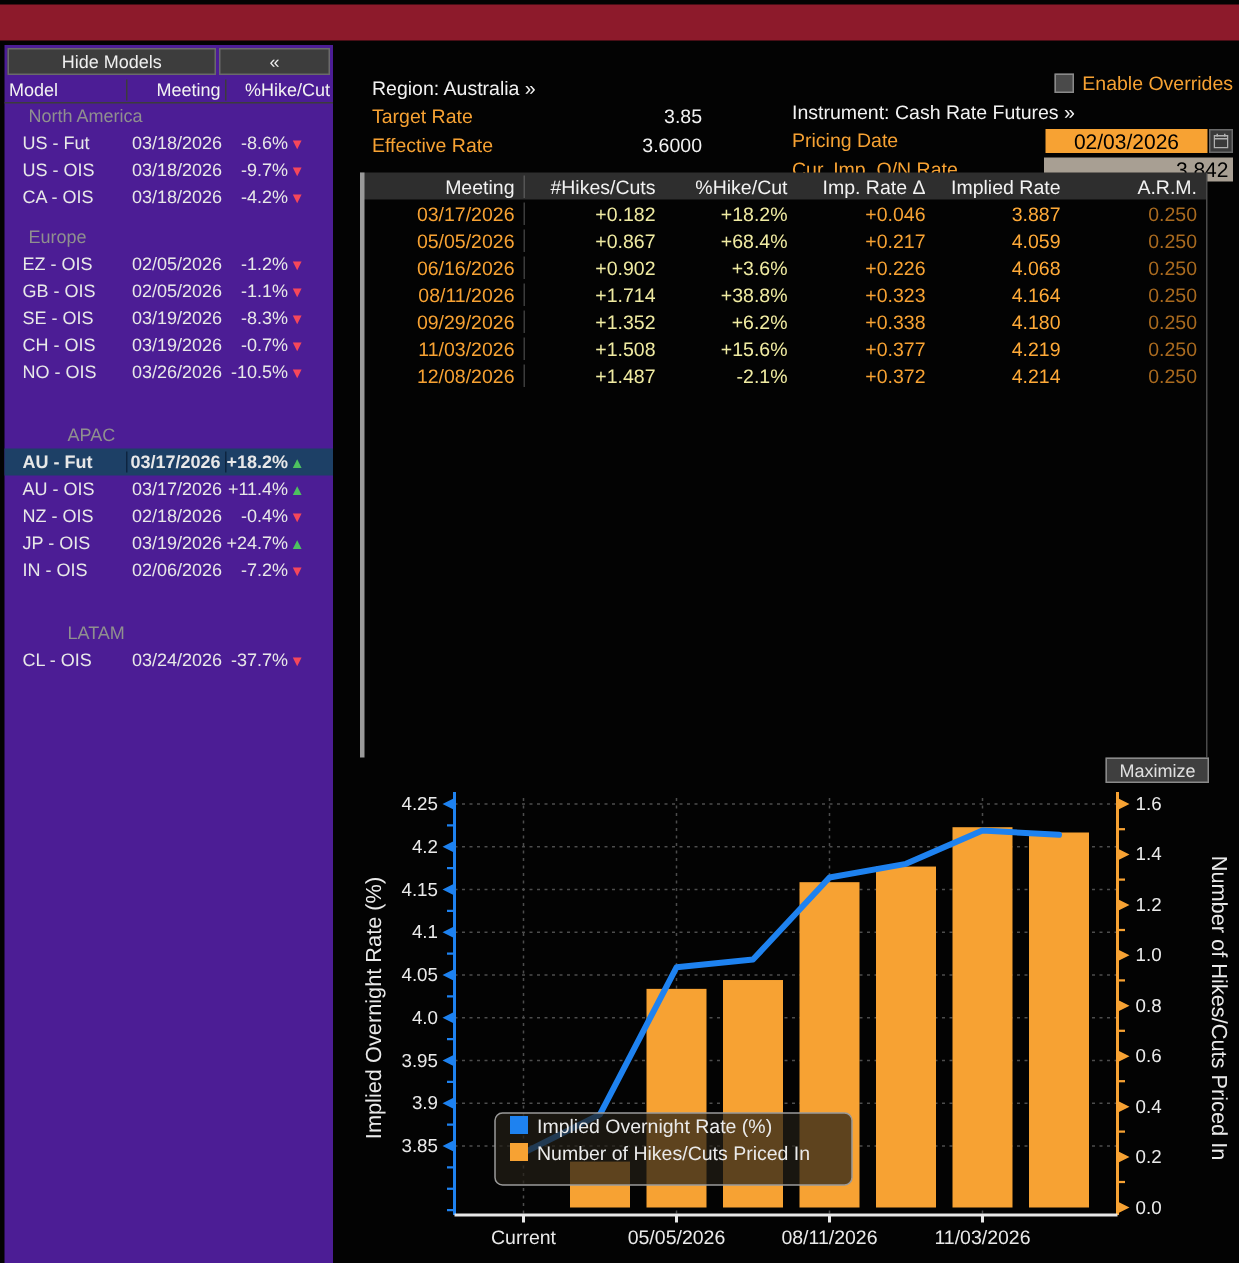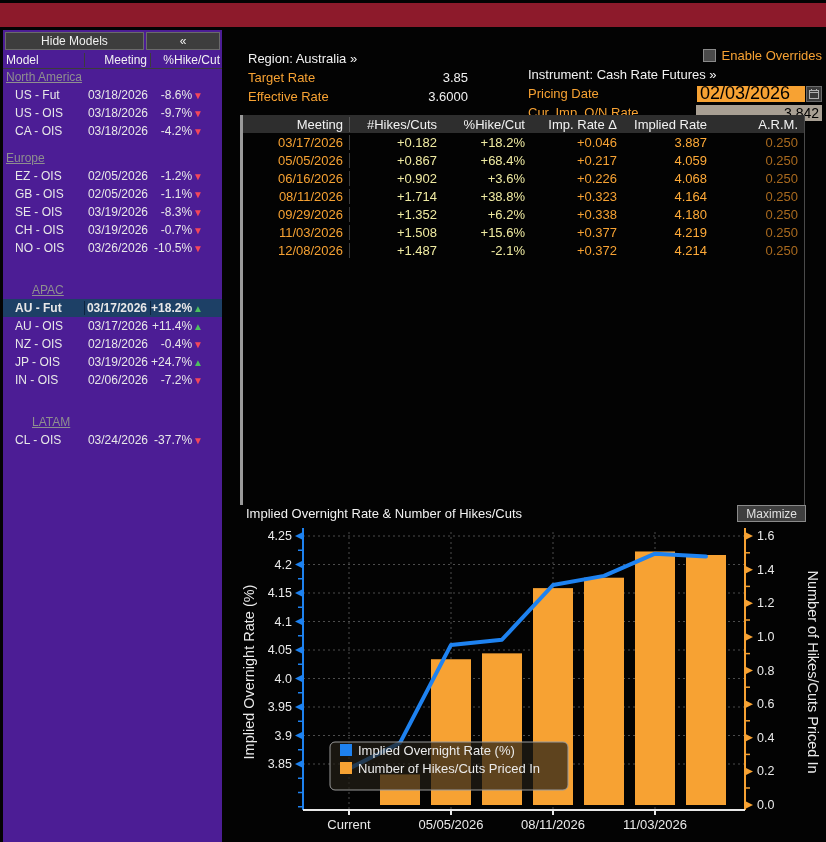--- a/index.html
+++ b/index.html
@@ -19,21 +19,21 @@
   }
   .btn-hide{flex:1.9;}
   .btn-collapse{flex:1;font-size:13px;}
   .sidebar-header{
     display:grid;grid-template-columns:82px 66px 1fr;height:17px;align-items:center;
     border-bottom:1px solid #3c3c3c;color:#f2f2f2;
   }
   .sidebar-header .h0{padding-left:3px;border-right:1px solid #3c3c3c;}
   .sidebar-header .h1{text-align:right;padding-right:3px;border-right:1px solid #3c3c3c;}
   .sidebar-header .h2{text-align:right;padding-right:2px;}
-  .group-label{color:#8f8f8f;padding-left:3px;height:17px;line-height:17px;text-decoration:underline;}
+  .group-label{color:#8f8f8f;padding-left:16px;height:17px;line-height:17px;}
   .group-gap-sm{margin-top:10px;}
   .group-gap-lg{margin-top:25px;margin-left:26px;}
   .model-row{
     display:grid;grid-template-columns:82px 66px 1fr;height:18px;align-items:center;cursor:pointer;
   }
   .model-row .m-name{padding-left:12px;white-space:nowrap;}
   .model-row .m-date{text-align:right;padding-right:3px;}
   .model-row .m-pct{text-align:right;padding-right:19px;white-space:nowrap;}
   .model-row .tri{font-size:10px;margin-left:1px;}
   .tri-up{color:var(--up-green);}
@@ -50,21 +50,21 @@
   .ih-row{height:19px;display:flex;align-items:center;}
   .lbl{color:var(--accent-orange);}
   .val{color:#f2f2f2;}
   .ih-left .val{margin-left:auto;margin-right:60px;}
   .link-white{color:#f2f2f2;cursor:pointer;}
   .overrides-row{justify-content:flex-end;gap:6px;}
   .checkbox{width:11px;height:11px;background:#4a4a4a;border:1px solid #8a8a8a;display:inline-block;}
   .field{margin-left:auto;display:flex;align-items:center;}
   .pricing-input{
     width:102px;height:16px;background:var(--accent-orange);color:#000;border:none;
-    font-family:inherit;font-size:18px;text-align:left;padding:0 3px;
+    font-family:inherit;font-size:14px;text-align:center;padding:0 3px;
   }
   .calendar-btn{
     width:16px;height:16px;background:#3a3a3a;border:1px solid #6a6a6a;margin-left:1px;
     display:flex;align-items:center;justify-content:center;cursor:pointer;padding:0;
   }
   .rate-field{
     width:120px;height:16px;background:#a89f93;color:#000;text-align:right;
     font-size:14px;line-height:16px;padding:0 3px;
   }
   
@@ -298,21 +298,20 @@
             <span class="c2">-2.1%</span>
             <span class="c3">+0.372</span>
             <span class="c4">4.214</span>
             <span class="c5">0.250</span>
           </div>
         </div>
     </section>
 
     <section class="chart-section">
       <div class="chart-titlebar">
-        <span class="chart-title">Implied Overnight Rate &amp; Number of Hikes/Cuts</span>
         <button class="maximize-btn">Maximize</button>
       </div>
       <svg id="chart-svg" width="586" height="320">
           <line x1="63" y1="14" x2="505" y2="14" stroke="#4d4d4d" stroke-width="1" stroke-dasharray="2 3"></line>
           <line x1="63" y1="42.5" x2="505" y2="42.5" stroke="#4d4d4d" stroke-width="1" stroke-dasharray="2 3"></line>
           <line x1="63" y1="71" x2="505" y2="71" stroke="#4d4d4d" stroke-width="1" stroke-dasharray="2 3"></line>
           <line x1="63" y1="99.5" x2="505" y2="99.5" stroke="#4d4d4d" stroke-width="1" stroke-dasharray="2 3"></line>
           <line x1="63" y1="128" x2="505" y2="128" stroke="#4d4d4d" stroke-width="1" stroke-dasharray="2 3"></line>
           <line x1="63" y1="156.5" x2="505" y2="156.5" stroke="#4d4d4d" stroke-width="1" stroke-dasharray="2 3"></line>
           <line x1="63" y1="185" x2="505" y2="185" stroke="#4d4d4d" stroke-width="1" stroke-dasharray="2 3"></line>

